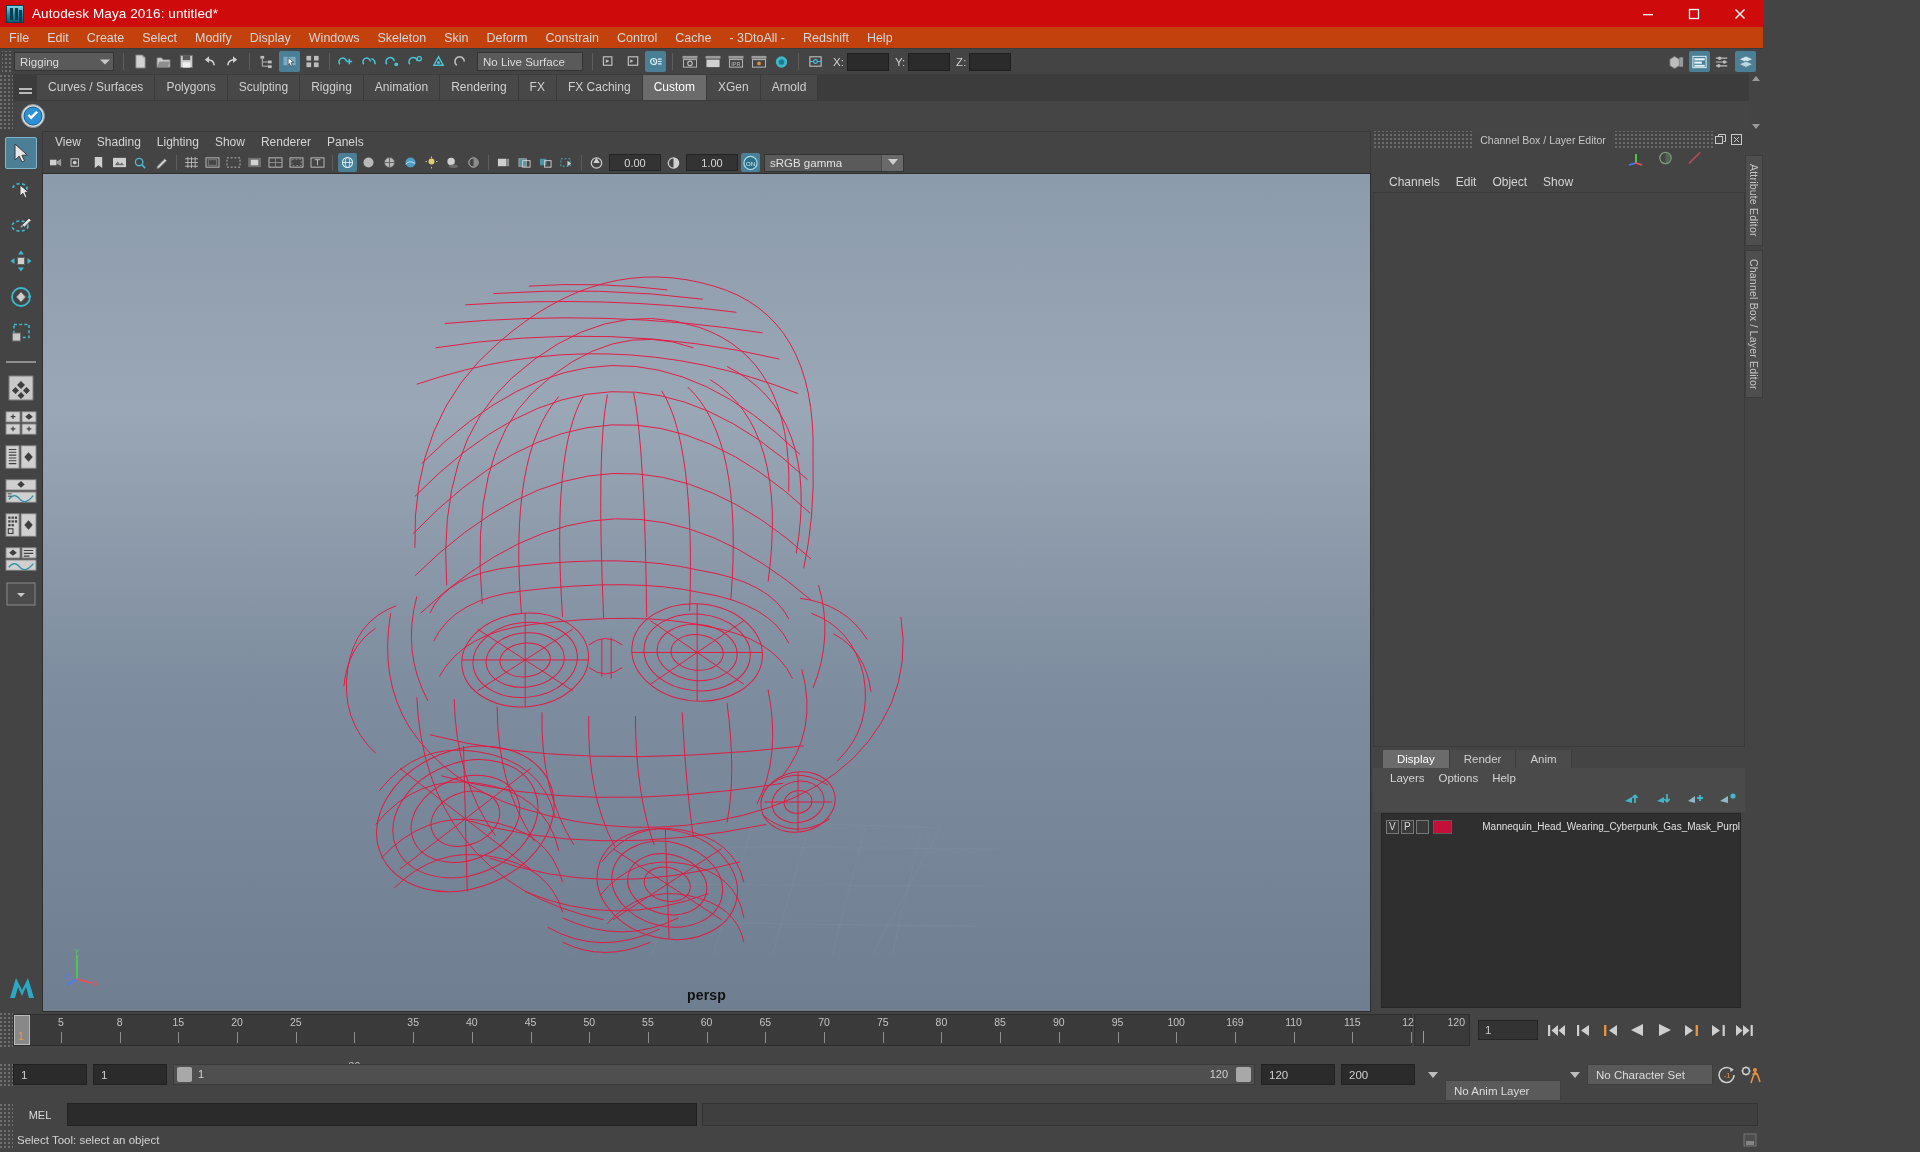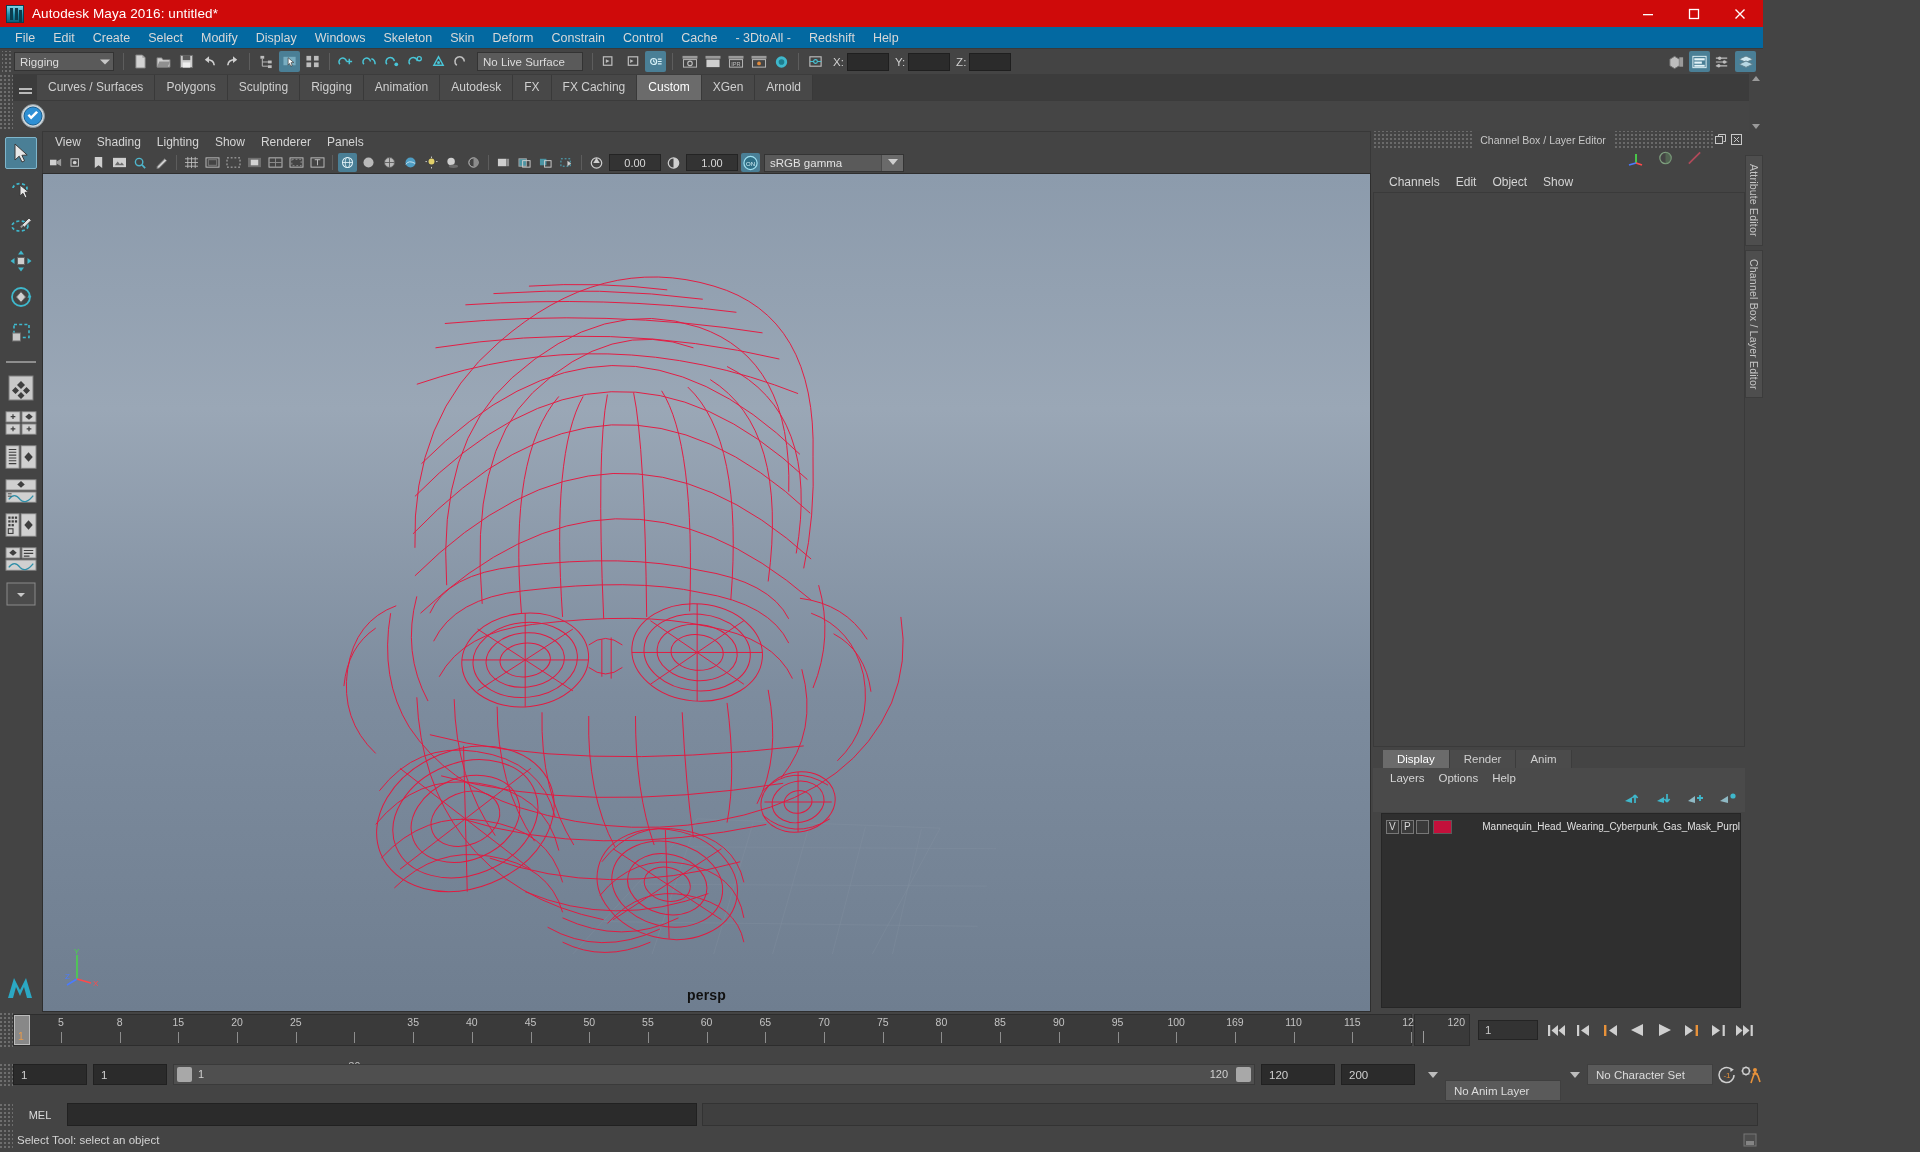--- a/index.html
+++ b/index.html
@@ -3,21 +3,21 @@
 <meta charset="utf-8">
 <style>
   * { box-sizing: border-box; margin: 0; padding: 0; }
   html, body {
     width: 1920px; height: 1152px;
     background: #444444;
     font-family: "Liberation Sans", sans-serif;
     overflow: hidden;
     -webkit-font-smoothing: antialiased;
   }
-  .app { width: 1763px; height: 1152px; position: relative; display: flex; flex-direction: column; }
+  .app { width: 1763px; height: 1152px; position: relative; display: flex; flex-direction: column; text-align: right; }
 
   
   .titlebar {
     height: 27px; background: #cf0a0a; display: flex; align-items: center;
     flex: 0 0 27px; color: #ffffff;
   }
   .tb-logo {
     width: 18px; height: 18px; margin-left: 6px; margin-right: 8px;
     background: linear-gradient(180deg,#7fd4e8 0%,#1b8ba8 55%,#0d5f78 100%);
     border: 1px solid #0a3f52; position: relative; flex: 0 0 18px;
@@ -29,22 +29,22 @@
   .tb-title { font-size: 13.5px; letter-spacing: .1px; }
   .tb-spacer { flex: 1 1 auto; }
   .tb-btn {
     width: 46px; height: 27px; display: flex; align-items: center; justify-content: center;
     color: #fff;
   }
   .tb-btn svg { display:block; }
 
   
   .menubar {
-    height: 22px; background: #0369a1; display: flex; align-items: center;
-    flex: 0 0 22px; padding-left: 6px; border-bottom: 1px solid #3a3a3a;
+    height: 22px; background: #c2410c; display: flex; align-items: center;
+    flex: 0 0 22px; border-bottom: 1px solid #3a3a3a;
   }
   .menu-item {
     font-size: 12.5px; color: #d8d8d8; padding: 2px 9px; line-height: 16px; white-space: nowrap;
   }
 
   
   .statusline {
     height: 25px; background: #444444; display: flex; align-items: center;
     flex: 0 0 25px; padding-left: 2px; gap: 0;
   }
@@ -552,21 +552,21 @@
     <div class="shelf-col">
       <div class="shelf-tabs">
         <div class="shelf-menu-ico">
             <span></span>
           </div>
         <div class="shelf-tab">Curves / Surfaces</div>
         <div class="shelf-tab">Polygons</div>
         <div class="shelf-tab">Sculpting</div>
         <div class="shelf-tab">Rigging</div>
         <div class="shelf-tab">Animation</div>
-        <div class="shelf-tab">Autodesk</div>
+        <div class="shelf-tab">Rendering</div>
         <div class="shelf-tab">FX</div>
         <div class="shelf-tab">FX Caching</div>
         <div class="shelf-tab active">Custom</div>
         <div class="shelf-tab">XGen</div>
         <div class="shelf-tab">Arnold</div>
       </div>
       <div class="shelf-body">
         <div class="shelf-btn">
           <svg width="26" height="26" viewBox="0 0 26 26">
             <circle cx="13" cy="13" r="11.5" fill="#cfd6da" stroke="#8d979c"></circle>

